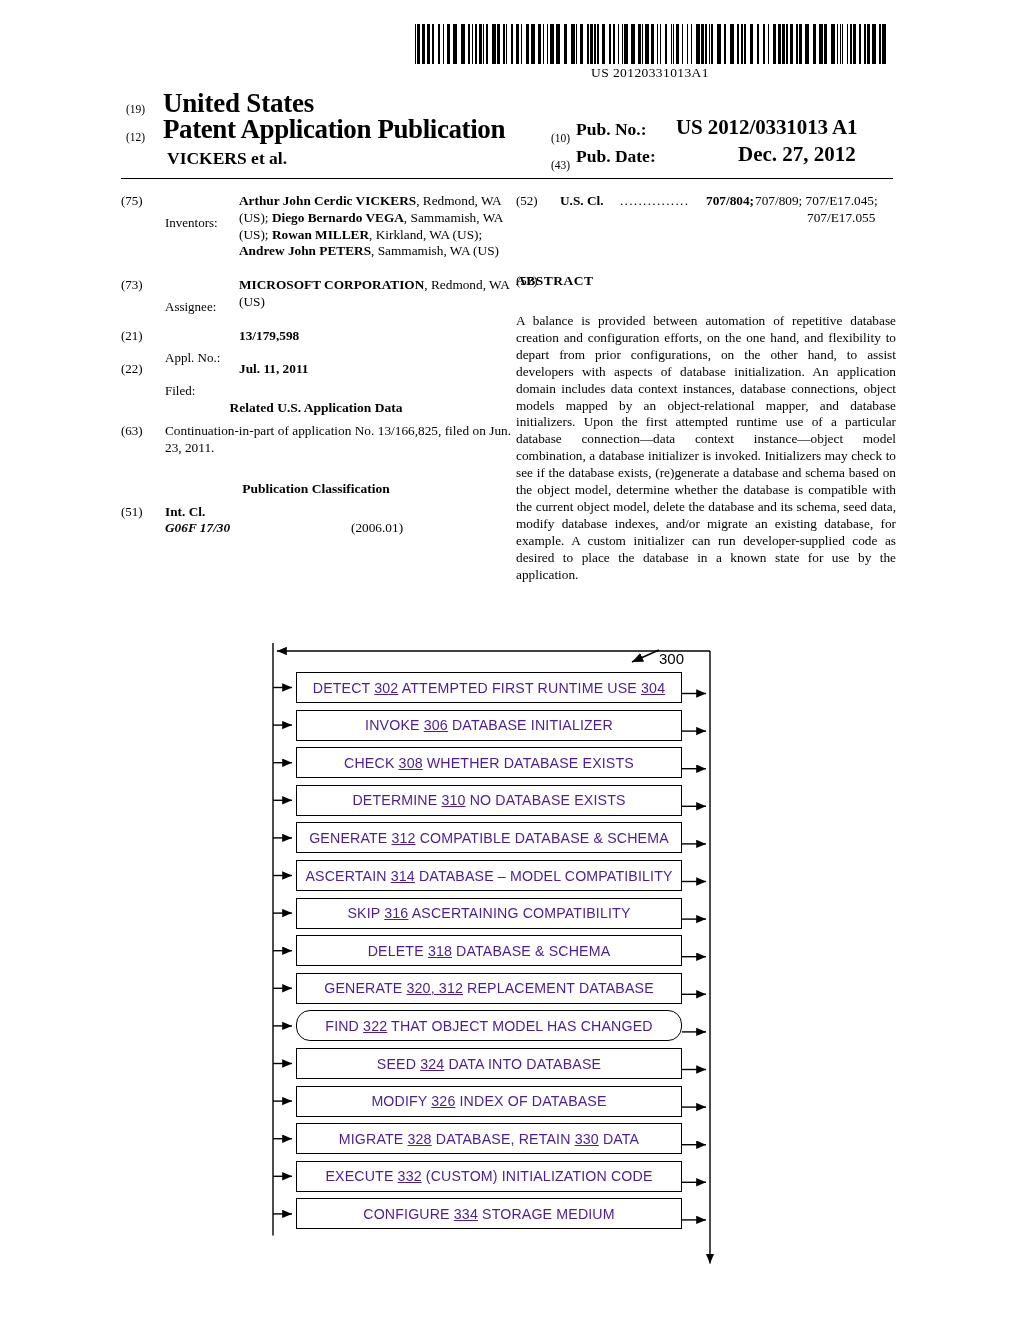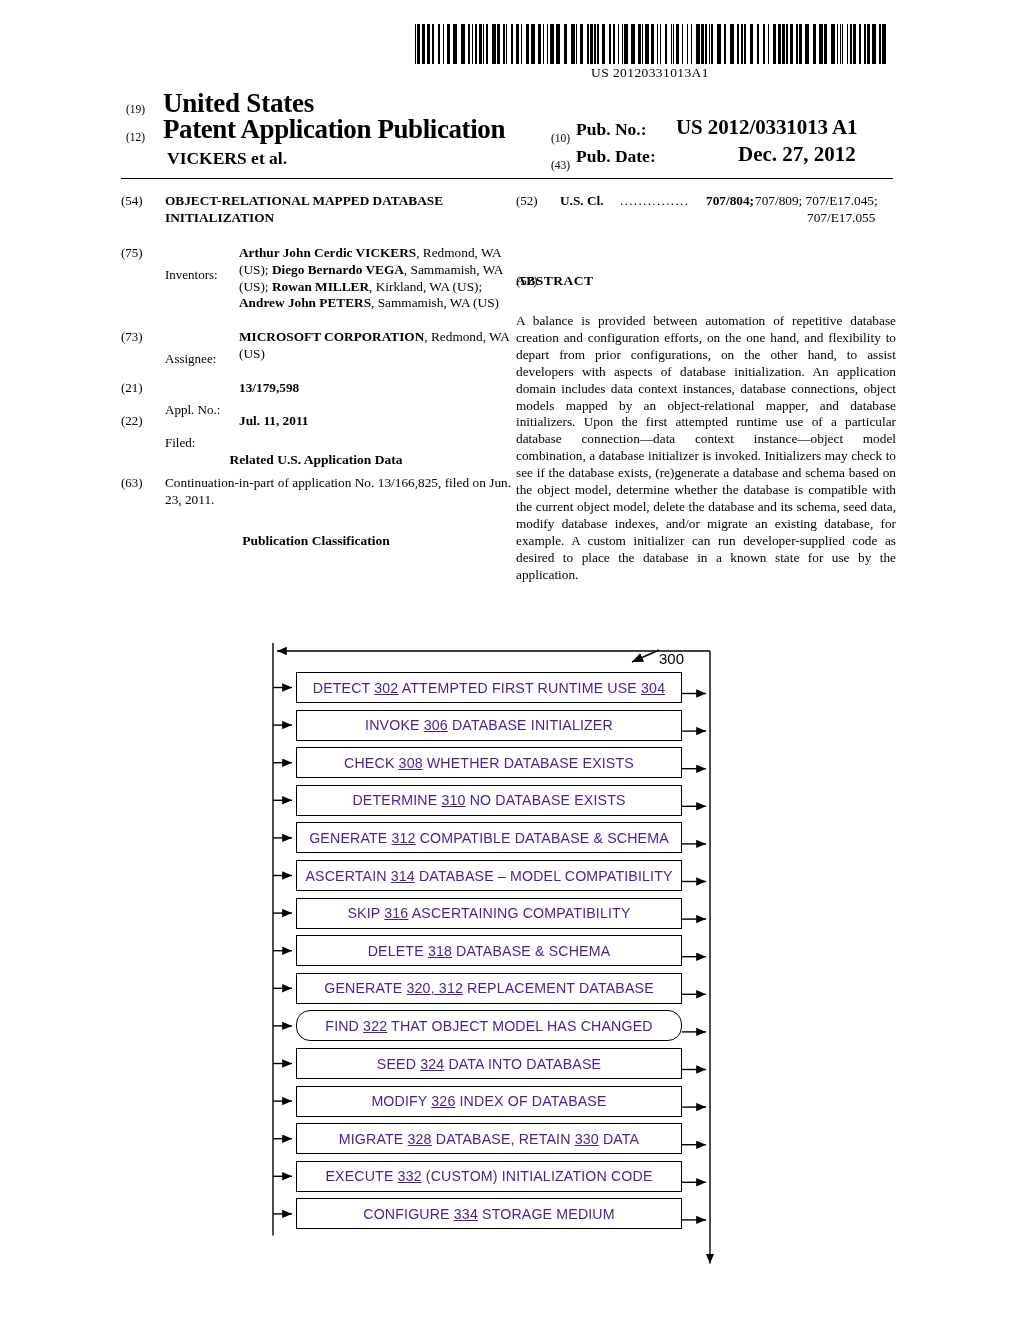--- a/index.html
+++ b/index.html
@@ -321,24 +321,20 @@
   <div class="hdr-line inid" id="pubdate-inid">(43)</div>
   <div class="hdr-line" id="pubdate-label">Pub. Date:</div>
   <div class="hdr-line" id="pubdate-value">Dec. 27, 2012</div>
 </div>
 <div id="header-rule"></div>
 
 <div id="biblio">
 
   <div id="col-left">
 
-    <div class="field" style="margin-bottom:19px;">
-      <span class="fcode">(54)</span>
-      <div class="fbody-54">OBJECT-RELATIONAL MAPPED DATABASE INITIALIZATION</div>
-    </div>
 
     <div class="field" style="margin-bottom:17px;">
       <span class="fcode">(75)</span>
       <span class="flabel">Inventors:</span>
       <div class="fbody-ind"><b>Arthur John Cerdic VICKERS</b>, Redmond, WA (US); <b>Diego Bernardo VEGA</b>, Sammamish, WA (US); <b>Rowan MILLER</b>, Kirkland, WA (US); <b>Andrew John PETERS</b>, Sammamish, WA (US)</div>
     </div>
 
     <div class="field" style="margin-bottom:17px;">
       <span class="fcode">(73)</span>
       <span class="flabel">Assignee:</span>
@@ -359,20 +355,28 @@
 
     <div class="center-head">Related U.S. Application Data</div>
 
     <div class="field" style="margin-bottom:25px;">
       <span class="fcode">(63)</span>
       <div class="fbody-plain">Continuation-in-part of application No. 13/166,825, filed on Jun. 23, 2011.</div>
     </div>
 
     <div class="center-head">Publication Classification</div>
 
+    <div class="field">
+      <span class="fcode">(51)</span>
+      <div class="intcl-label">Int. Cl.</div>
+      <div class="intcl-row">
+        <span class="intcl-code">G06F 17/30</span>
+        <span class="intcl-ver">(2006.01)</span>
+      </div>
+    </div>
 
   </div>
 
   <div id="col-right">
 
     <div id="uscl-row">
       <span id="uscl-code">(52)</span>
       <span id="uscl-label">U.S. Cl.</span>
       <span id="uscl-dots">...............</span>
       <span id="uscl-v1">707/804;</span>

